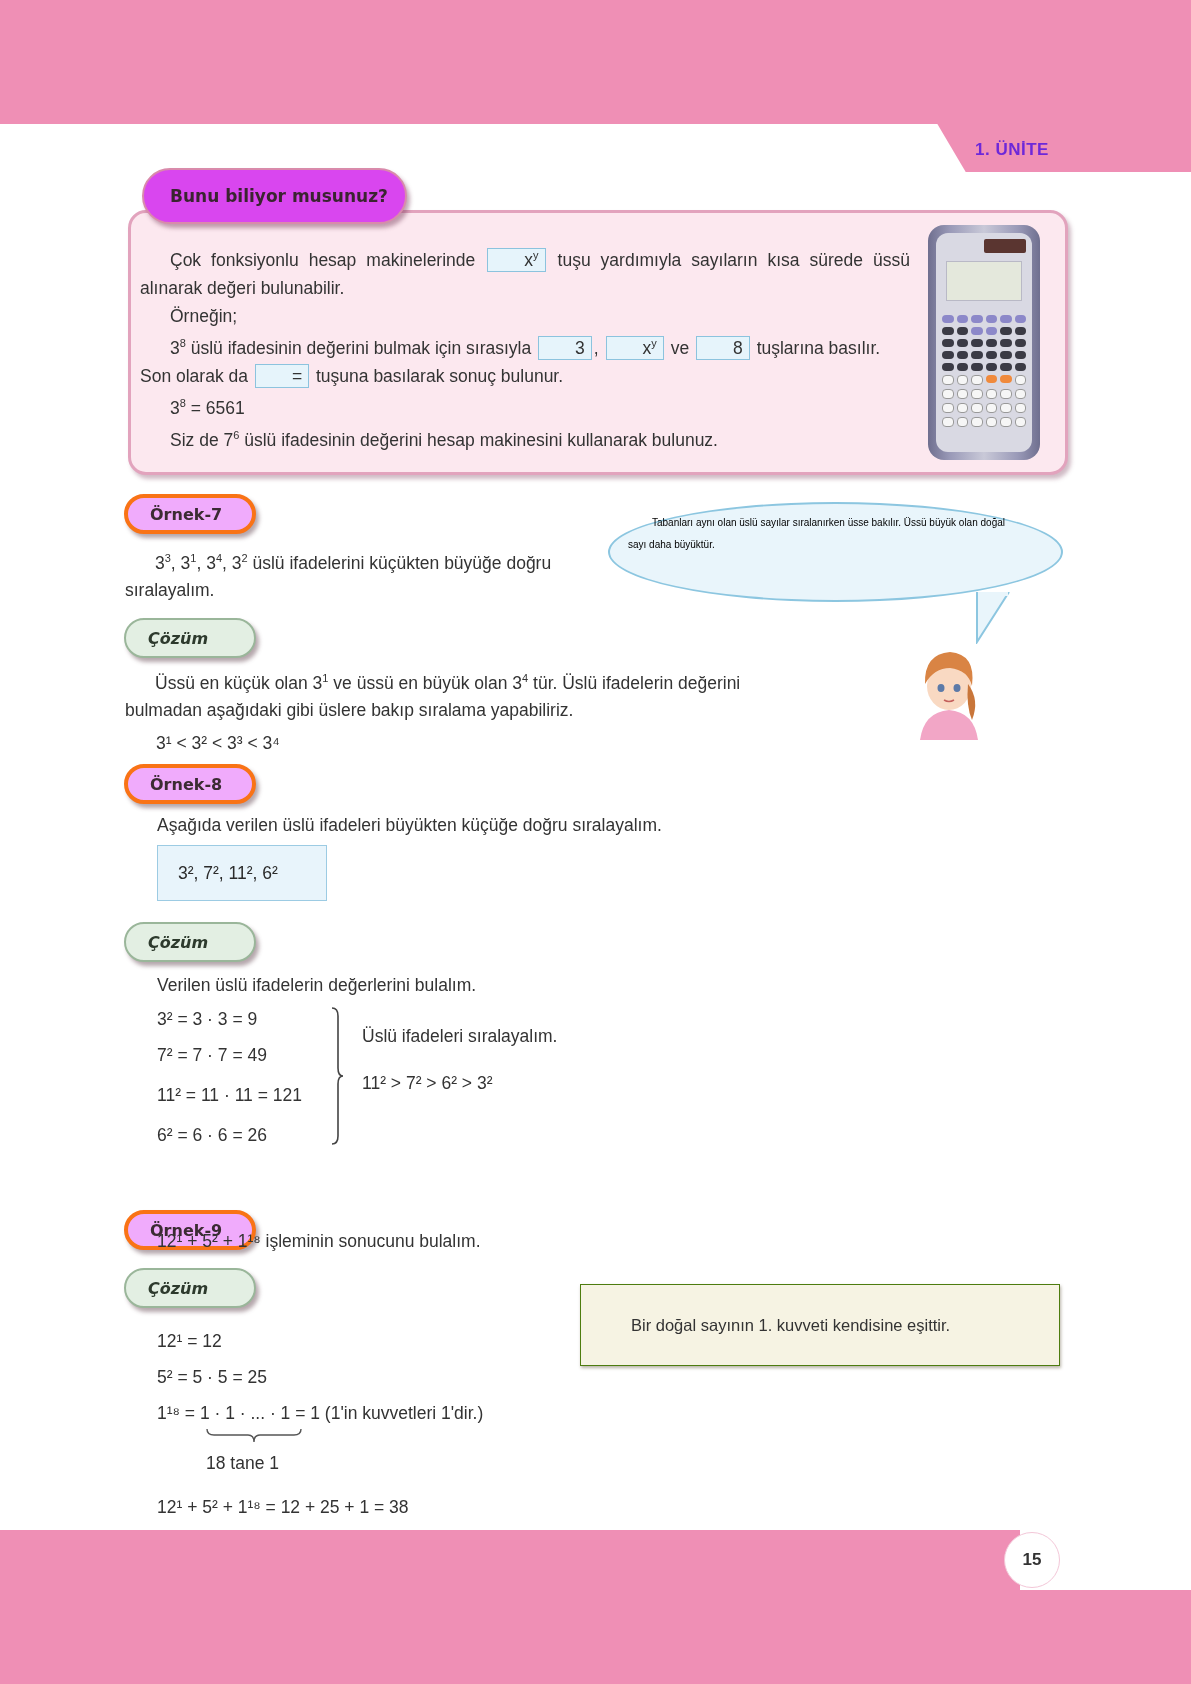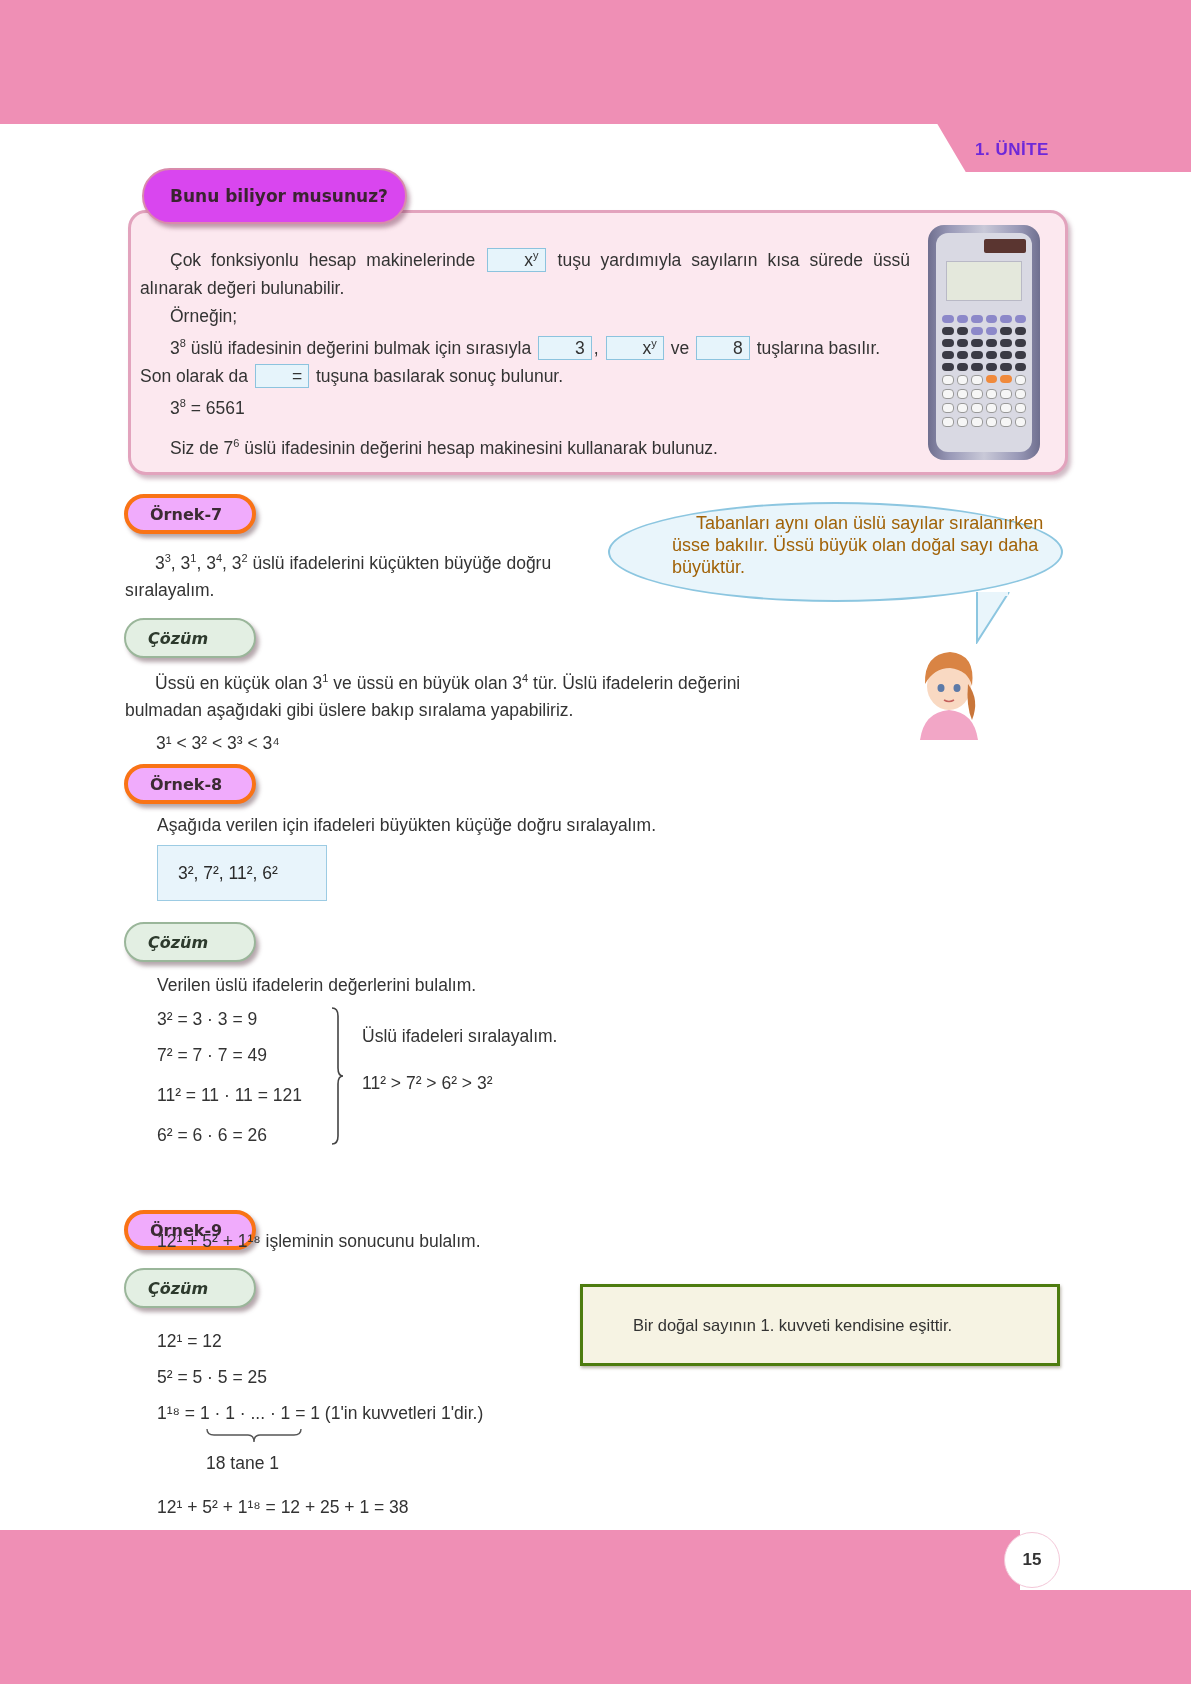--- a/index.html
+++ b/index.html
@@ -42,30 +42,30 @@
       font-family: "DejaVu Sans", sans-serif; font-weight: bold; font-size: 16px; color: #3b2b33; box-shadow: 3px 4px 4px rgba(90,60,70,0.45); }
     .pill.pink { background: #f0abfc; border: 4px solid #f97316; width: 132px; }
     .pill.green { background: #e3efe3; border: 2px solid #9ab69a; width: 132px; font-style: italic; color: #2d3a2d; }
 
     .txt { position: absolute; font-size: 17.5px; line-height: 27px; color: #333; }
     sup { font-size: 11px; vertical-align: super; line-height: 0; }
 
     .bubble { position: absolute; left: 608px; top: 502px; width: 455px; height: 100px; background: #e9f5fb;
       border: 2px solid #8cc6e0; border-radius: 50% / 50%; }
     .bubble-tail { position: absolute; left: 975px; top: 592px; width: 36px; height: 52px; }
-    .bubble-text { position: absolute; left: 672px; top: 512px; width: 395px; font-size: 18px; line-height: 22px; color: #a16207; }
+    .bubble-text { position: absolute; left: 628px; top: 512px; width: 395px; font-size: 10px; line-height: 22px; color: #000000; }
 
     .girl { position: absolute; left: 910px; top: 640px; width: 78px; height: 100px; }
 
     .blue-box { position: absolute; left: 157px; top: 845px; width: 170px; height: 56px; background: #e8f4fb; border: 1.5px solid #9ccbe3;
       display: flex; align-items: center; padding-left: 20px; font-size: 17.5px; }
 
     .brace { position: absolute; left: 330px; top: 1006px; width: 14px; height: 140px; }
 
-    .note { position: absolute; left: 580px; top: 1284px; width: 480px; height: 82px; background: #f6f3e3; border: 3px solid #4d7c0f;
+    .note { position: absolute; left: 580px; top: 1284px; width: 480px; height: 82px; background: #f6f3e3; border: 1px solid #4d7c0f;
       box-shadow: 1px 2px 3px rgba(80,70,40,0.4); display: flex; align-items: center; padding-left: 50px; font-size: 16.5px; color: #333; }
 
     .under { position: absolute; left: 206px; top: 1428px; width: 96px; height: 16px; }
   </style>
 </head>
 <body>
 
 <div class="top-band"></div>
 <div class="unit-tab"></div>
 <div class="unit-label">1. ÜNİTE</div>
@@ -87,21 +87,21 @@
     <span class="key"><span>x</span><sup>y</sup></span>
     <span>ve</span>
     <span class="key">8</span>
     <span>tuşlarına basılır. Son olarak da</span>
     <span class="key">=</span>
     <span>tuşuna basılarak sonuç bulunur.</span>
   </p>
   <p class="ind" style="margin-top:4px">
     <span>3</span><sup>8</sup><span> = 6561</span>
   </p>
-  <p class="ind" style="margin-top:12px">
+  <p class="ind" style="margin-top:4px">
     <span>Siz de 7</span><sup>6</sup><span> üslü ifadesinin değerini hesap makinesini kullanarak bulunuz.</span>
   </p>
 </div>
 
 <div class="calc">
   <div class="calc-inner">
     <div class="calc-solar"></div>
     <div class="calc-screen"></div>
     <div class="calc-keys">
       <div class="ck p"></div>
@@ -186,21 +186,21 @@
   <path d="M34 60 Q39 63 44 60" stroke="#c4605c" stroke-width="1.5" fill="none"></path>
 </svg>
 
 <div class="pill green" style="left:124px; top:618px;">Çözüm</div>
 <div class="txt" style="left:125px; top:670px; width:660px;">
   <span style="padding-left:30px"></span><span>Üssü en küçük olan 3</span><sup>1</sup><span> ve üssü en büyük olan 3</span><sup>4</sup><span> tür. Üslü ifadelerin değerini bulmadan aşağıdaki gibi üslere bakıp sıralama yapabiliriz.</span>
 </div>
 <div class="txt" style="left:156px; top:730px;">3¹ &lt; 3² &lt; 3³ &lt; 3⁴</div>
 
 <div class="pill pink" style="left:124px; top:764px;">Örnek-8</div>
-<div class="txt" style="left:157px; top:812px;">Aşağıda verilen için ifadeleri büyükten küçüğe doğru sıralayalım.</div>
+<div class="txt" style="left:157px; top:812px;">Aşağıda verilen üslü ifadeleri büyükten küçüğe doğru sıralayalım.</div>
 <div class="blue-box">3², 7², 11², 6²</div>
 
 <div class="pill green" style="left:124px; top:922px;">Çözüm</div>
 <div class="txt" style="left:157px; top:972px;">Verilen üslü ifadelerin değerlerini bulalım.</div>
 <div class="txt" style="left:157px; top:1006px;">3² = 3 · 3 = 9</div>
 <div class="txt" style="left:157px; top:1042px;">7² = 7 · 7 = 49</div>
 <div class="txt" style="left:157px; top:1082px;">11² = 11 · 11 = 121</div>
 <div class="txt" style="left:157px; top:1122px;">6² = 6 · 6 = 26</div>
 <svg class="brace" viewBox="0 0 14 140">
   <path d="M2 2 Q8 2 8 10 L8 62 Q8 70 13 70 Q8 70 8 78 L8 130 Q8 138 2 138" stroke="#444" stroke-width="1.6" fill="none"></path>

